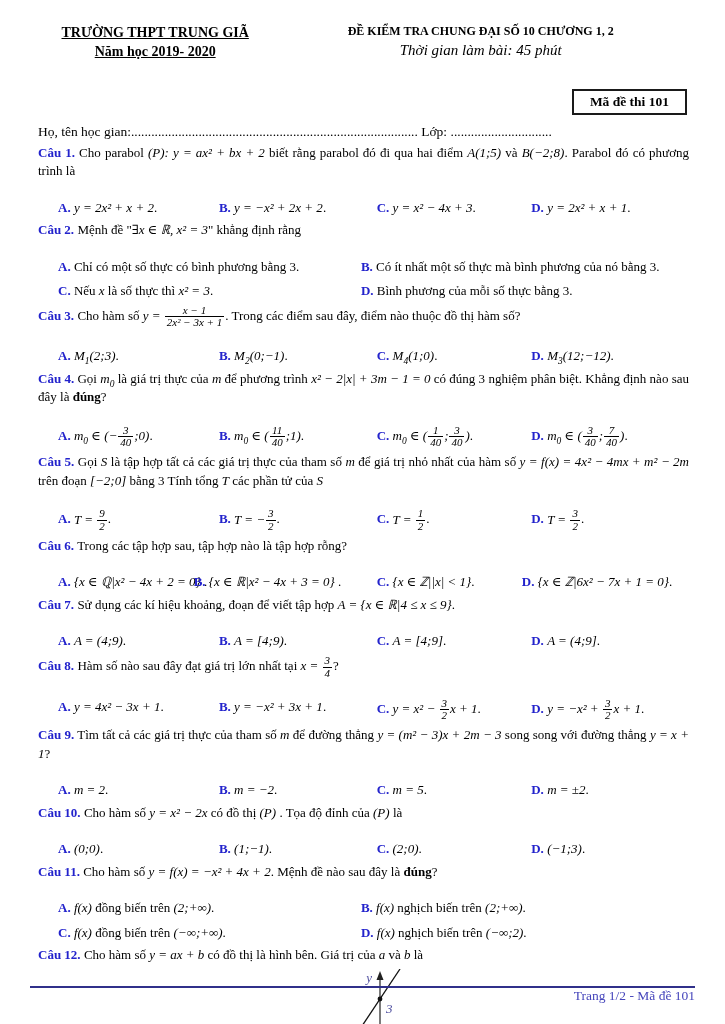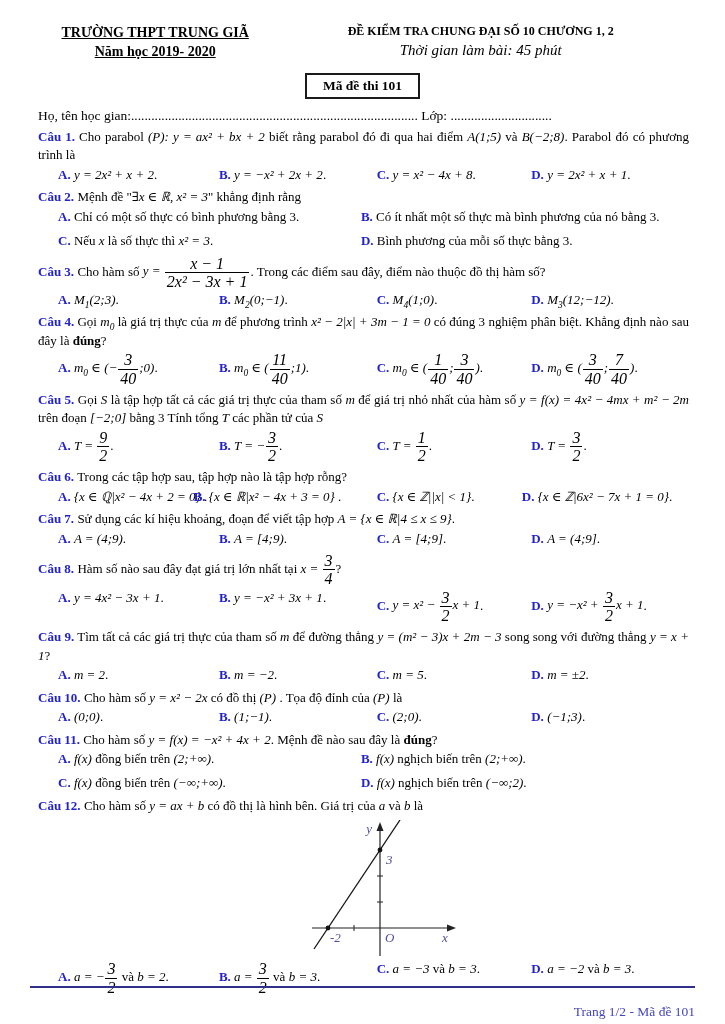--- a/index.html
+++ b/index.html
@@ -12,54 +12,54 @@
   }
   .page { padding: 24px 36px 0 38px; position: relative; }
 
   
   .header { display: flex; }
   .h-left { width: 36%; text-align: center; font-weight: bold; }
   .school, .year { text-decoration: underline; font-size: 14px; line-height: 1.35; }
   .h-right { width: 64%; text-align: center; }
   .etitle { font-weight: bold; font-size: 12px; line-height: 1.3; }
   .eduration { font-style: italic; font-size: 15px; margin-top: 2px; font-family: Liberation Serif, serif; }
-  .code-row { display: flex; justify-content: center; margin-top: 11px; padding-right: 2px; }
+  .code-row { display: flex; justify-content: flex-end; margin-top: 27px; padding-right: 2px; }
   .code-box { border: 2px solid #1a1a1a; padding: 3px 16px; font-weight: bold; font-size: 13.5px; }
   .student-line { margin-top: 9px; font-size: 13.5px; }
 
   
   .question { margin-top: 4px; }
   .qtext { text-align: justify; line-height: 1.42; }
   .qlabel { color: #2323cc; font-weight: bold; }
-  .opts { display: grid; padding-left: 20px; margin-top: 1px; line-height: 1.42; }
+  .opts { display: grid; padding-left: 20px; margin-top: 18px; line-height: 1.42; }
   .opts .opt { white-space: nowrap; }
   .cols-4 { grid-template-columns: 25.5% 25% 24.5% 25%; }
   .cols-2 { grid-template-columns: 48% 52%; row-gap: 6px; }
   .cols-4b { grid-template-columns: 21.5% 29% 23% 26.5%; }
   .letter { color: #2323cc; font-weight: bold; }
   .mt { font-style: italic; }
   .frac {
     display: inline-flex; flex-direction: column; text-align: center;
-    vertical-align: middle; line-height: 1.08; font-size: 16px; margin: 0 1px;
+    vertical-align: middle; line-height: 1.08; font-size: 11px; margin: 0 1px;
   }
   .frac .fn { border-bottom: 1px solid #000; padding: 0 2px; }
   .frac .fd { padding: 0 2px; }
   sub { font-size: 9.5px; line-height: 0; }
 
   
   .graphwrap { margin: 5px 0 2px 258px; width: 170px; height: 138px; }
   .graphwrap text {
     font-family: "Liberation Serif", "DejaVu Serif", serif;
     font-style: italic; fill: #4f4f9f; font-size: 13px;
   }
 
   
   .footer { position: absolute; left: 30px; right: 30px; top: 986px; }
   .footer-rule { border-top: 2px solid #30308a; }
-  .footer-text { text-align: right; color: #4545bb; font-size: 13.5px; margin-top: 16px; }
+  .footer-text { text-align: right; color: #4545bb; font-size: 13.5px; margin-top: 0; }
 </style>
 </head>
 <body>
 
 <div class="page">
 
   <div class="header">
     <div class="h-left">
       <div class="school">TRƯỜNG THPT TRUNG GIÃ</div>
       <div class="year">Năm học 2019- 2020</div>
@@ -81,21 +81,21 @@
     <span>Lớp:</span>
     <span class="dots">..............................</span>
   </div>
 
   <div class="questions">
       <div class="question">
         <div class="qtext"><b class="qlabel">Câu 1.</b> Cho parabol <span class="mt">(P): y = ax² + bx + 2</span> biết rằng parabol đó đi qua hai điểm <span class="mt">A(1;5)</span> và <span class="mt">B(−2;8)</span>. Parabol đó có phương trình là</div>
         <div class="opts cols-4">
           <div class="opt"><b class="letter">A.</b> <span class="otext"><span class="mt">y = 2x² + x + 2</span>.</span></div>
           <div class="opt"><b class="letter">B.</b> <span class="otext"><span class="mt">y = −x² + 2x + 2</span>.</span></div>
-          <div class="opt"><b class="letter">C.</b> <span class="otext"><span class="mt">y = x² − 4x + 8</span>.</span></div>
+          <div class="opt"><b class="letter">C.</b> <span class="otext"><span class="mt">y = x² − 4x + 3</span>.</span></div>
           <div class="opt"><b class="letter">D.</b> <span class="otext"><span class="mt">y = 2x² + x + 1</span>.</span></div>
         </div>
       </div>
       <div class="question">
         <div class="qtext"><b class="qlabel">Câu 2.</b> Mệnh đề "<span class="mt">∃x ∈ ℝ, x² = 3</span>" khẳng định rằng</div>
         <div class="opts cols-2">
           <div class="opt"><b class="letter">A.</b> <span class="otext">Chỉ có một số thực có bình phương bằng 3.</span></div>
           <div class="opt"><b class="letter">B.</b> <span class="otext">Có ít nhất một số thực mà bình phương của nó bằng 3.</span></div>
           <div class="opt"><b class="letter">C.</b> <span class="otext">Nếu <span class="mt">x</span> là số thực thì <span class="mt">x² = 3</span>.</span></div>
           <div class="opt"><b class="letter">D.</b> <span class="otext">Bình phương của mỗi số thực bằng 3.</span></div>

